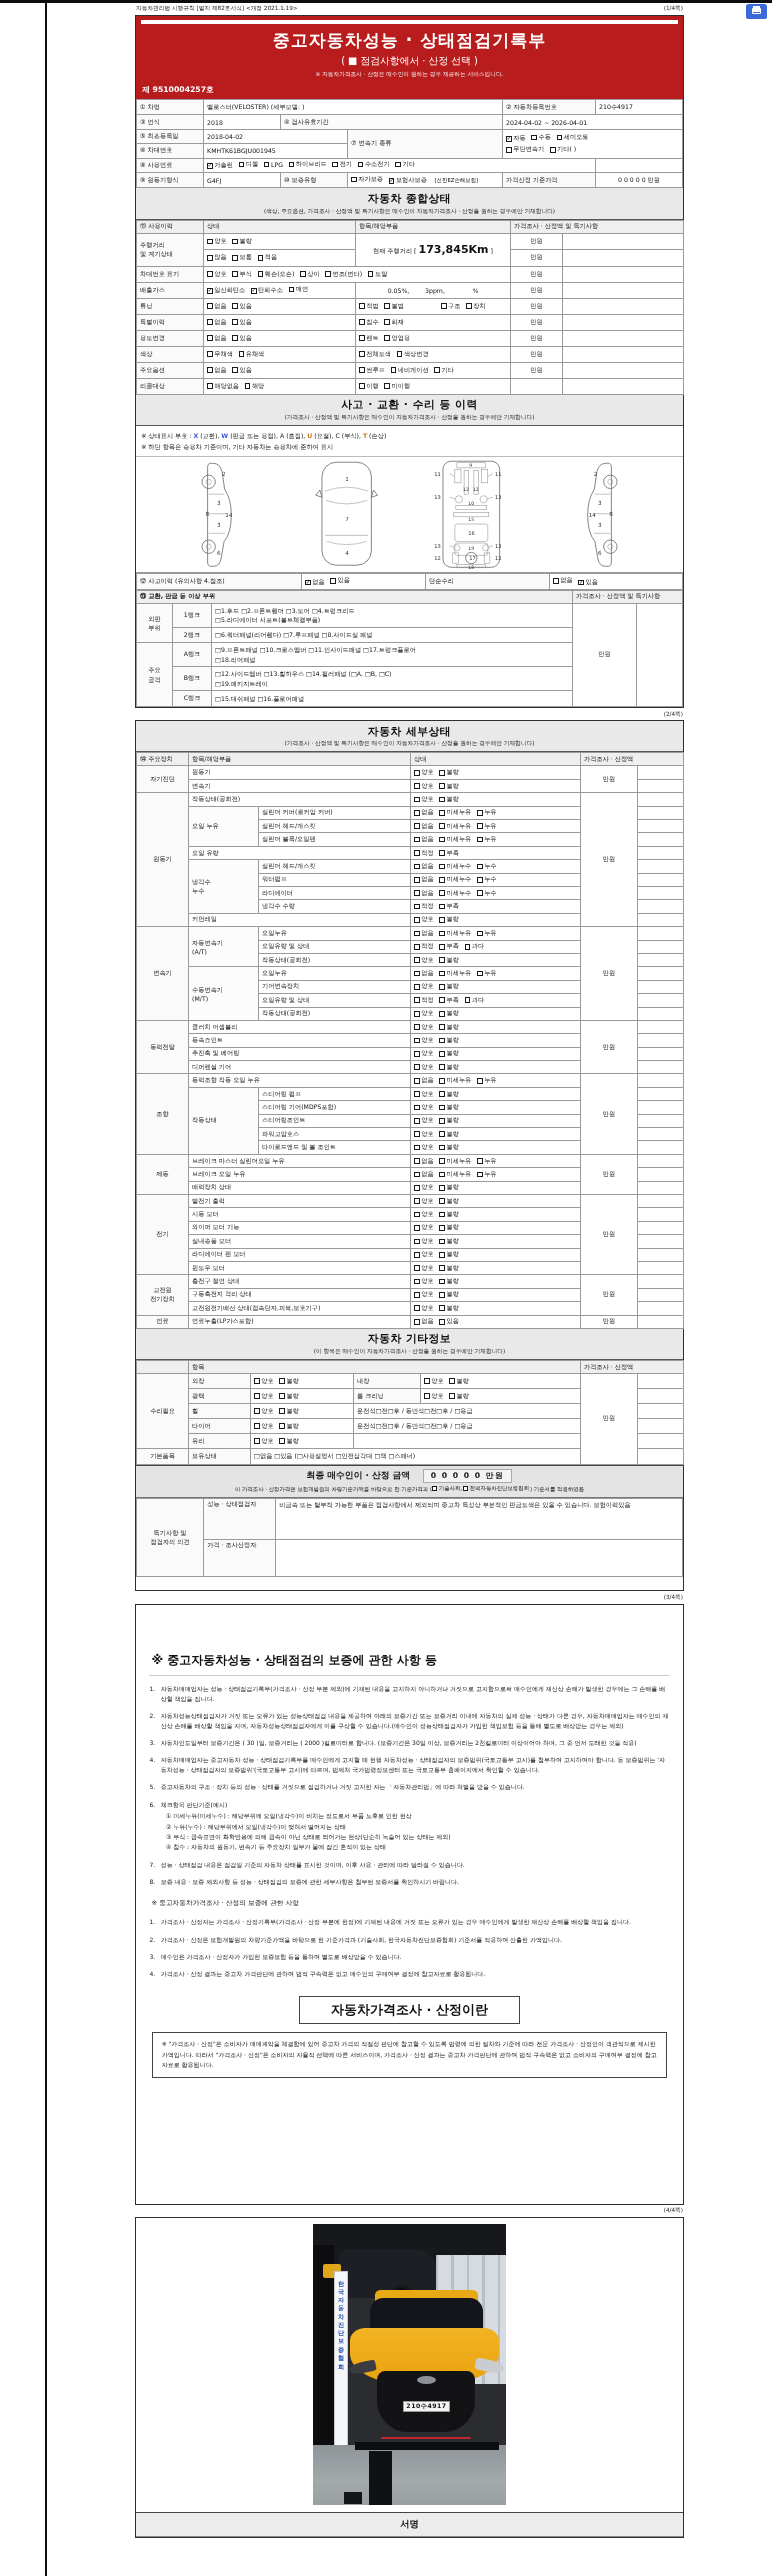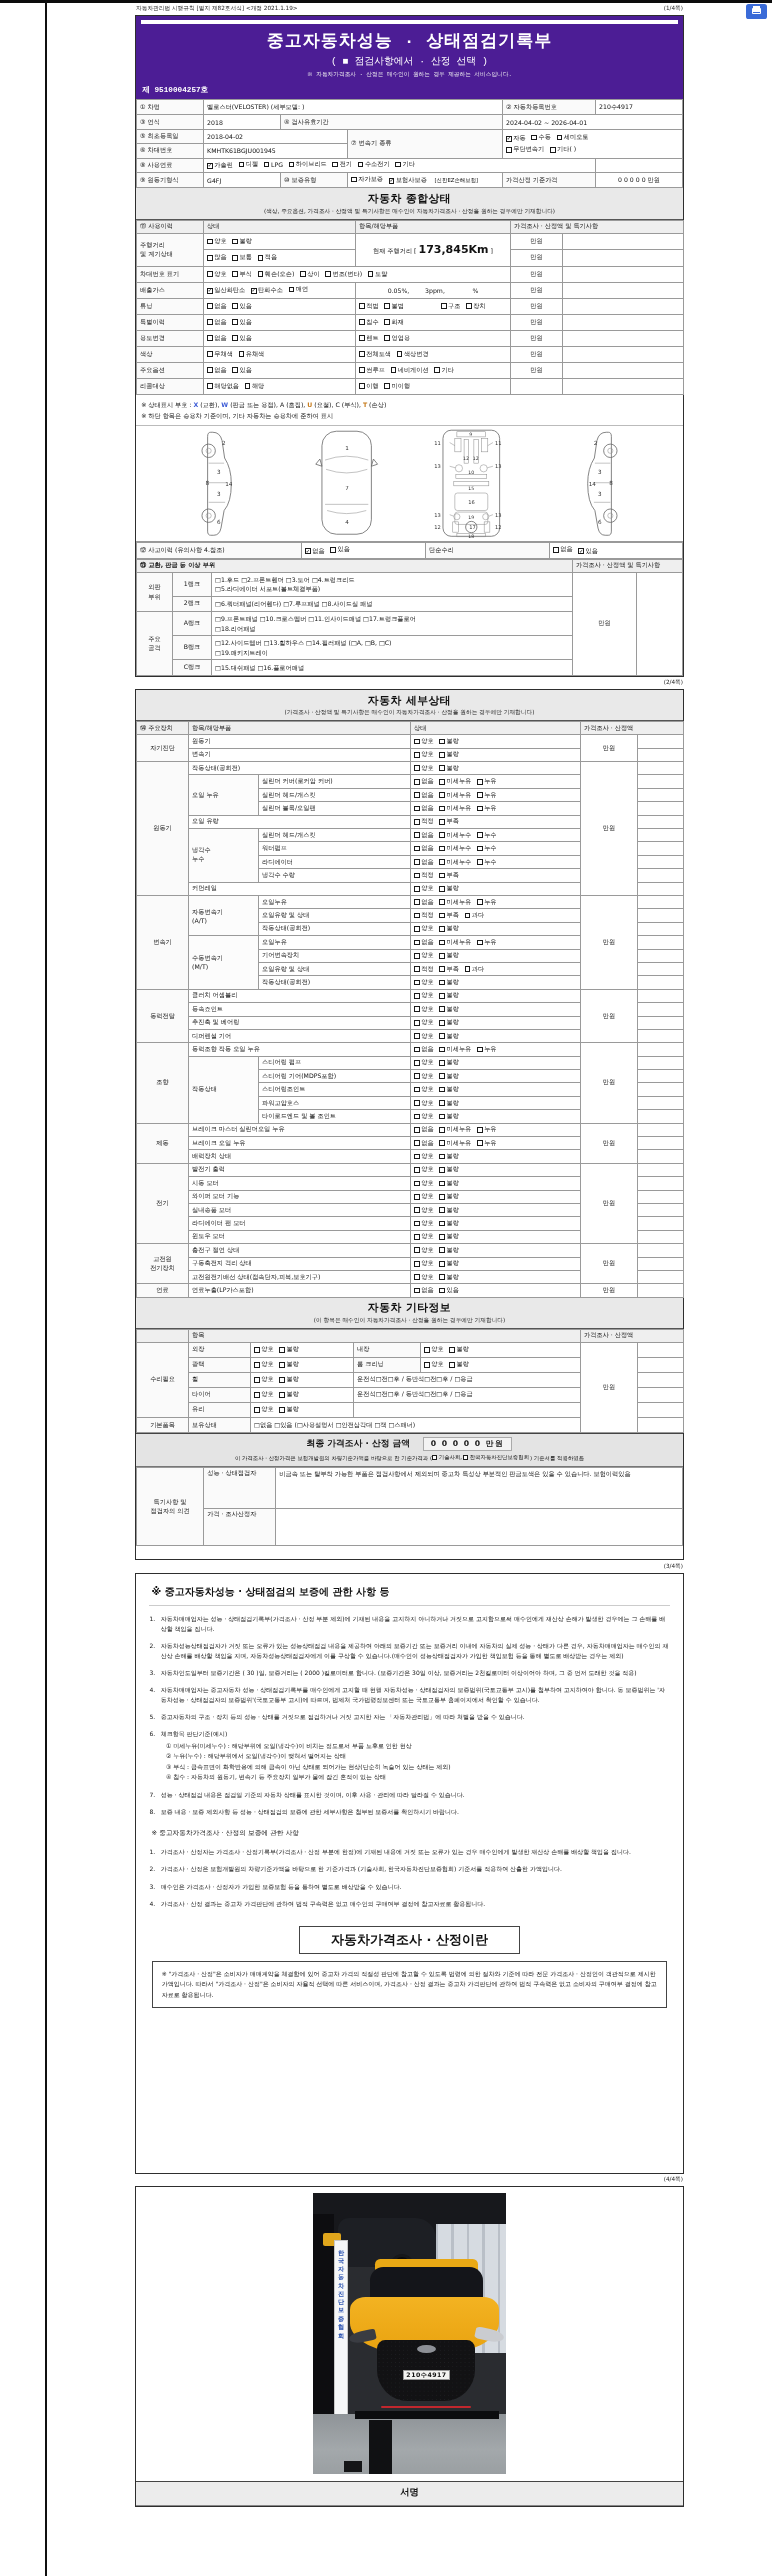--- a/index.html
+++ b/index.html
@@ -17,21 +17,21 @@
   .pb-ico:before { content:""; position:absolute; left:1.5px; top:-2.6px; width:6.2px; height:2.6px; background:#fff; }
   .pb-ico:after { content:""; position:absolute; left:1.5px; bottom:1px; width:6.2px; height:1.5px; background:#3a6bd8; }
 
   .doc { position:absolute; left:135px; top:2.6px; width:549px; }
   .meta-row { display:flex; justify-content:space-between; align-items:center; height:12.4px; font-size:5.7px; color:#222; padding:1px 1px 0 1px; }
   .meta-row.only-right { justify-content:flex-end; height:12.4px; }
 
   .page { border:1.5px solid #2e2e2e; background:#fff; }
 
   
-  .hdr { background:#4c1d95; color:#fff; padding:3.1px 4.1px 4.1px 4.1px;font-family:Liberation Mono, monospace; }
+  .hdr { background:#b91c1c; color:#fff; padding:3.1px 4.1px 4.1px 4.1px; }
   .hdr-stripe { height:3.6px; background:#fff; margin:1px 1px 5.2px 1px; }
   .hdr-title { text-align:center; font-size:17px; font-weight:bold; letter-spacing:1px; }
   .hdr-sub { text-align:center; font-size:9.8px; margin-top:3.1px; }
   .hdr-note { text-align:center; font-size:5.7px; margin-top:2.6px; color:#f2f2f2; }
   .hdr-docno { font-size:7.7px; font-weight:bold; margin-top:6.2px; padding-left:2.1px; }
 
   .sec-head { background:#e9e9e9; border-bottom:1px solid #555; text-align:center; padding:3.6px 2.1px 3.1px 2.1px; }
   .sec-title { font-size:10.8px; font-weight:bold; letter-spacing:0.5px; }
   .sec-sub { font-size:5.7px; margin-top:1.5px; color:#222; }
 
@@ -74,21 +74,21 @@
 
   
   .final-band { background:#e4e4e4; border-top:1px solid #444; border-bottom:0.5px solid #777; padding:3.1px 5.2px 3.6px 5.2px; text-align:center; }
   .final-line1 { font-size:8.8px; font-weight:bold; }
   .final-val { display:inline-block; margin-left:9.3px; background:#f3f3f3; border:0.5px solid #aaa; padding:1px 7.2px; font-size:7.7px; letter-spacing:1.5px; }
   .final-note { font-size:5.4px; margin-top:2.6px; }
   .final-note .cb { width:5.2px; height:5.2px; }
 
   
   .notice-body { padding:5.2px 13.4px 10.3px 13.4px; }
-  .nh { font-size:10px; font-weight:bold; padding:6.2px 2.1px 6.2px 2.1px; border-bottom:0.5px solid #ccc; margin-bottom:8.2px; }
+  .nh { font-size:12px; font-weight:bold; padding:6.2px 2.1px 6.2px 2.1px; border-bottom:0.5px solid #ccc; margin-bottom:8.2px;margin-top:36px; }
   .nh2 { font-size:6.7px; font-weight:normal; padding:3.1px 2.1px; margin:9.3px 0 6.2px 0; }
   .nitem { display:flex; margin-bottom:7.7px; line-height:1.6; font-size:6px; }
   .nnum { width:11.3px; flex:none; }
   .ntxt { flex:1; }
   .nsub { margin-top:2.1px; }
   .nsubline { margin-left:5.2px; line-height:1.7; }
   .pbox-title-wrap { text-align:center; margin:17.5px 0 7.2px 0; }
   .pbox-title { display:inline-block; border:1px solid #444; padding:4.1px 31px; font-size:13px; font-weight:bold; }
   .pbox-text { border:1px solid #444; margin:0 3.1px; padding:6.2px 8.2px; font-size:6px; line-height:1.8; }
 
@@ -461,20 +461,24 @@
               </span><span class="opt">
                 <span class="cb"></span>
                 <span class="ol">미이행</span>
               </span></td>
         <td class="pr"></td>
         <td class="x"></td>
       </tr>
     </tbody>
       </table>
 
+    <div class="sec-head">
+      <div class="sec-title">사고 · 교환 · 수리 등 이력</div>
+      <div class="sec-sub">(가격조사 · 산정액 및 특기사항은 매수인이 자동차가격조사 · 산정을 원하는 경우에만 기재합니다)</div>
+    </div>
     <div class="legend-wrap">
       <div id="legend1"><span class="">※ 상태표시 부호 : </span><span class="lg-b">X</span><span class=""> (교환), </span><span class="lg-b">W</span><span class=""> (판금 또는 용접), </span><span class="">A</span><span class=""> (흠집), </span><span class="lg-o">U</span><span class=""> (요철), </span><span class="">C</span><span class=""> (부식), </span><span class="lg-o">T</span><span class=""> (손상)</span></div>
       <div>※ 하단 항목은 승용차 기준이며, 기타 자동차는 승용차에 준하여 표시</div>
     </div>
     <div class="diagram-wrap">
       <svg width="515" height="111" viewBox="0 0 1000 215" style="font-size:12px">
 
         <g transform="translate(158,2) rotate(90)">
           <path class="car" d="M6,40 Q6,26 22,22 L56,17 Q76,4 106,4 Q142,4 158,18 L192,24 Q206,27 206,38 L206,44 Q206,50 198,50 L14,50 Q6,50 6,44 Z"></path>
           <circle class="car" cx="42" cy="48" r="13"></circle>
@@ -1287,21 +1291,21 @@
         <td class="lab center">기본품목</td>
         <td class="lab">보유상태</td>
         <td colspan="3">□없음  □있음  (□사용설명서 □안전삼각대 □잭 □스패너)</td>
         <td class="x"></td>
       </tr>
     </tbody>
       </table>
 
     <div class="final-band">
       <div class="final-line1">
-        <span>최종 가격조사 · 산정 금액</span>
+        <span>최종 매수인이 · 산정 금액</span>
         <span class="final-val">0 0 0 0 0 만원</span>
       </div>
       <div class="final-note">
         <span>이 가격조사 · 산정가격은 보험개발원의 차량기준가액을 바탕으로 한 기준가격과 (</span><span class="opt" style="margin-right:1px">
             <span class="cb"></span>
             <span class="ol small-note">기술사회,</span>
           </span><span class="opt" style="margin-right:1px">
             <span class="cb"></span>
             <span class="ol small-note">한국자동차진단보증협회</span>
           </span><span>) 기준서를 적용하였음</span>

